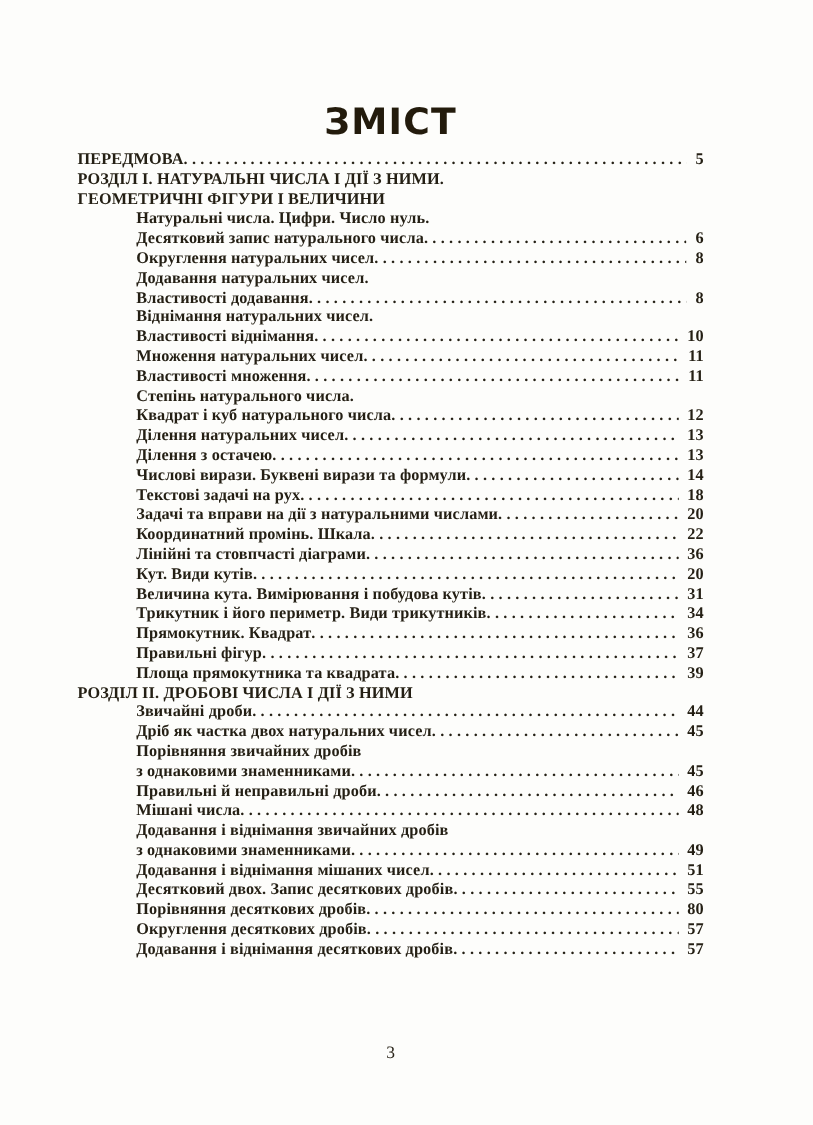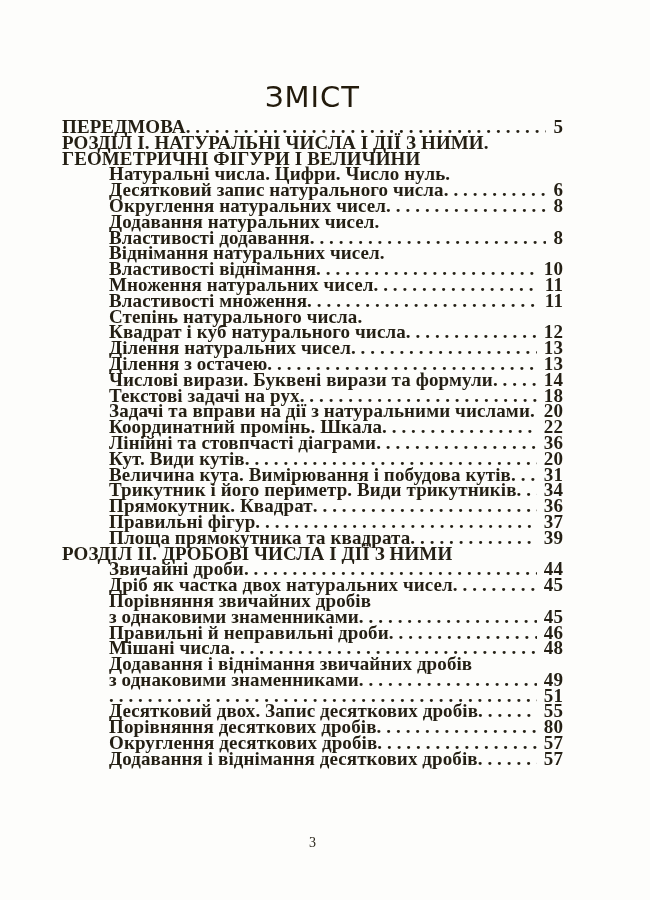--- a/index.html
+++ b/index.html
@@ -13,32 +13,32 @@
     overflow: hidden;
   }
   .title {
     position: absolute;
     top: 82px;
     left: 62px;
     width: 501px;
     margin: 0;
     text-align: center;
     font-family: "DejaVu Sans", sans-serif;
-    font-weight: normal;
+    font-weight: bold;
     font-size: 29px;
     line-height: 30px;
     letter-spacing: 1px;
     color: #231b0c;
   }
   .toc {
     position: absolute;
     top: 119px;
     left: 62px;
     width: 501px;
-    font-size: 19px;
+    font-size: 13px;
     line-height: 15.8px;
     font-weight: bold;
     letter-spacing: 0.1px;
   }
   .row {
     display: flex;
     align-items: baseline;
     white-space: nowrap;
   }
   .row.indent { padding-left: 47px; }
@@ -232,20 +232,21 @@
       </div>
       <div class="row indent">
         <span class="label">Додавання і віднімання звичайних дробів</span>
       </div>
       <div class="row indent">
         <span class="label">з однаковими знаменниками</span>
         <span class="dots"></span>
         <span class="pagenum">49</span>
       </div>
       <div class="row indent">
+        <span class="label">Додавання і віднімання мішаних чисел</span>
         <span class="dots"></span>
         <span class="pagenum">51</span>
       </div>
       <div class="row indent">
         <span class="label">Десятковий двох. Запис десяткових дробів</span>
         <span class="dots"></span>
         <span class="pagenum">55</span>
       </div>
       <div class="row indent">
         <span class="label">Порівняння десяткових дробів</span>

